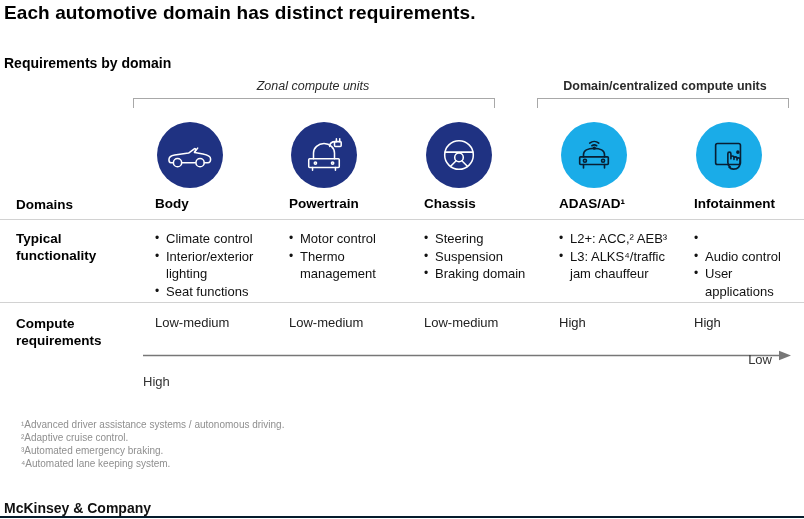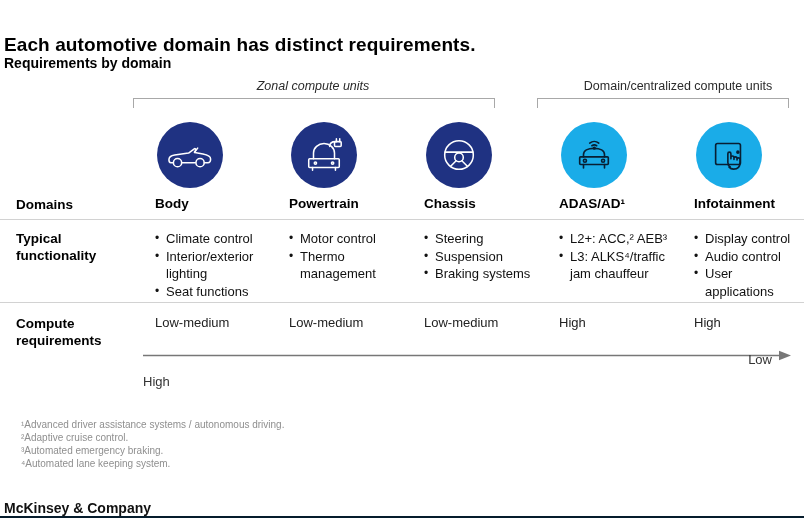--- a/index.html
+++ b/index.html
@@ -1,21 +1,21 @@
 <!DOCTYPE html>
 <html><head>
 <meta charset="utf-8">
 <style>
   html,body{margin:0;padding:0;background:#fff;}
   .page{
     position:relative;width:804px;height:519px;background:#fff;overflow:hidden;
     font-family:"Liberation Sans","DejaVu Sans",sans-serif;color:#000;
   }
   .abs{position:absolute;}
-  .title{left:4px;top:2px;font-size:19px;font-weight:700;letter-spacing:.1px;color:#000;margin-top:32px;}
+  .title{left:4px;top:2px;font-size:19px;font-weight:700;letter-spacing:.1px;color:#000;}
   .section-label{left:4px;top:55px;font-size:14px;font-weight:700;color:#000;}
 
   .bracket-label{top:79px;font-size:12.5px;color:#2b2b2b;text-align:center;}
   .bracket{top:98px;height:9px;border:1px solid #a8a8a8;border-bottom:none;}
 
   .cols{left:0;width:804px;padding-left:16px;display:grid;
         grid-template-columns:139px 134px 135px 135px 135px 122px;box-sizing:border-box;}
   .icons-row{top:122px;}
   .circle{width:66px;height:66px;border-radius:50%;margin-left:2px;
           display:flex;align-items:center;justify-content:center;}
@@ -44,21 +44,21 @@
 </style>
 </head>
 <body>
 
 <div class="page">
 
   <div class="abs title">Each automotive domain has distinct requirements.</div>
   <div class="abs section-label">Requirements by domain</div>
 
   <div class="abs bracket-label" style="left:133px;width:360px;font-style:italic;">Zonal compute units</div>
-  <div class="abs bracket-label" style="left:553px;width:250px;">Domain/centralized compute units</div>
+  <div class="abs bracket-label" style="left:540px;width:250px;font-weight:bold;">Domain/centralized compute units</div>
   <div class="abs bracket" style="left:133px;width:360px;"></div>
   <div class="abs bracket" style="left:537px;width:250px;"></div>
 
   <div class="abs cols icons-row">
     <div class="cell"></div>
     <div class="cell">
       <div class="circle" style="background-color: rgb(31, 50, 130);">
         <svg width="46" height="32" viewBox="0 0 48 32" fill="none" stroke="#ffffff" stroke-width="1.6" stroke-linecap="round" stroke-linejoin="round">
           <path d="M6.5 24 H4 C2.8 24 2 22.6 2 21 c0-2.8 2.5-4.6 6-5.1 L22.5 14 28.5 9.6 c.8-.6 1.9.2 1.5 1.1 L29 13.4 l8.5 1.6 c4.3.8 8 2.1 8 5.2 0 2.2-1.2 3.8-2.8 3.8 H39"></path>
           <path d="M15.5 24 h14"></path>
@@ -158,37 +158,36 @@
         <div class="bullet">
           <span class="dot">•</span>
           <span class="txt">Steering</span>
         </div>
         <div class="bullet">
           <span class="dot">•</span>
           <span class="txt">Suspension</span>
         </div>
         <div class="bullet">
           <span class="dot">•</span>
-          <span class="txt">Braking systems</span>
+          <span class="txt">Braking domain</span>
         </div>
       </div>
     <div class="cell">
         <div class="bullet">
           <span class="dot">•</span>
           <span class="txt">L2+: ACC,² AEB³</span>
         </div>
         <div class="bullet">
           <span class="dot">•</span>
           <span class="txt">L3: ALKS⁴/traffic jam chauffeur</span>
         </div>
       </div>
     <div class="cell">
         <div class="bullet">
           <span class="dot">•</span>
-          <span class="txt">Display control</span>
         </div>
         <div class="bullet">
           <span class="dot">•</span>
           <span class="txt">Audio control</span>
         </div>
         <div class="bullet">
           <span class="dot">•</span>
           <span class="txt">User applications</span>
         </div>
       </div>

